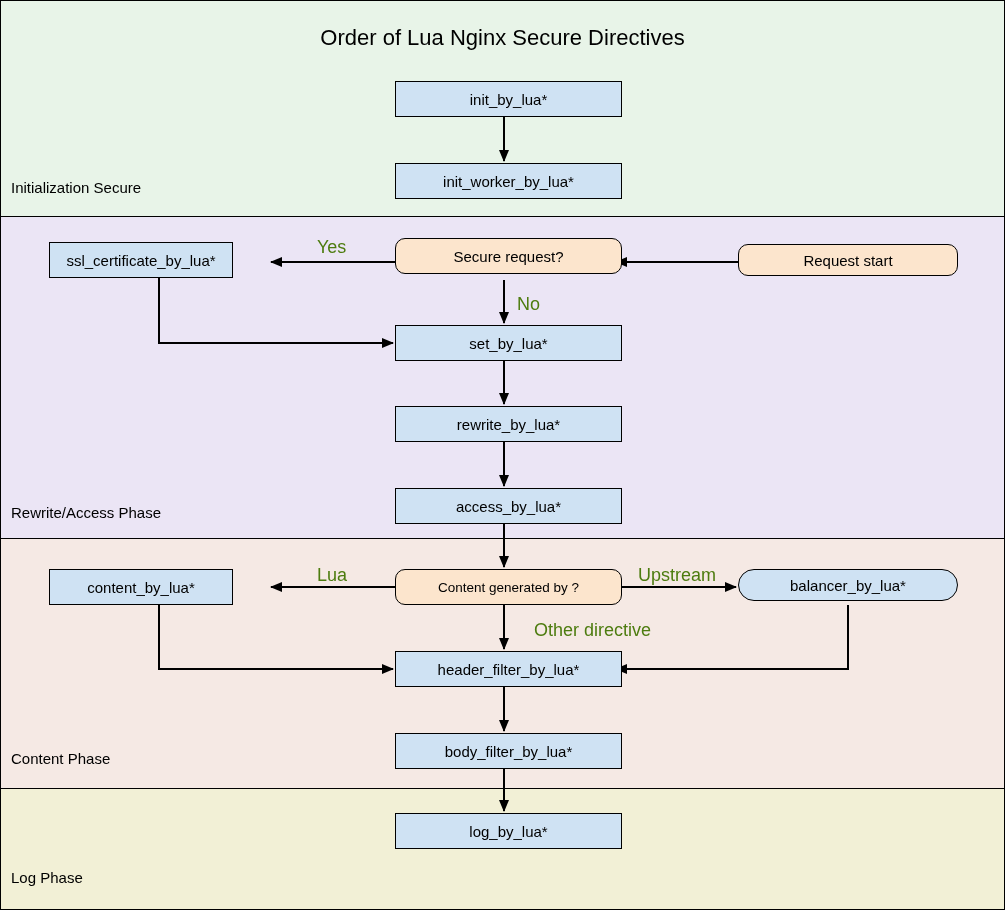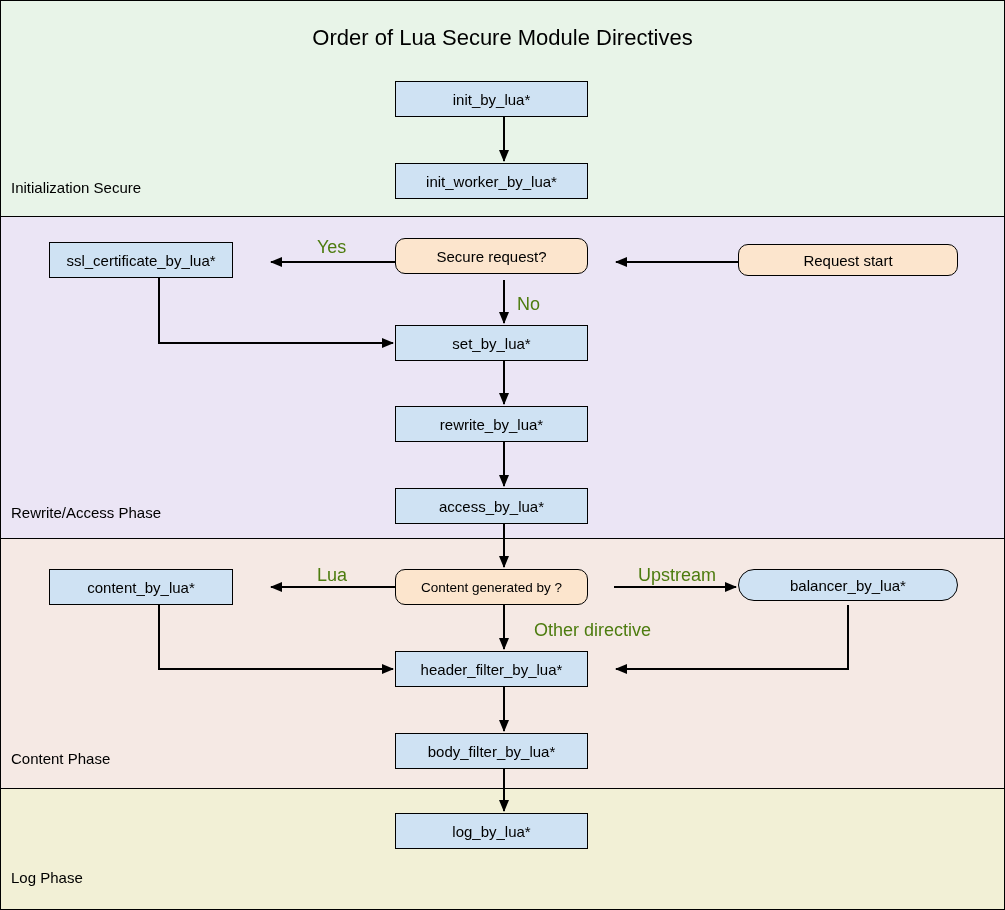--- a/index.html
+++ b/index.html
@@ -81,21 +81,21 @@
     white-space: nowrap;
   }
   .directive { background: var(--directive-fill); }
   .event {
     background: var(--event-fill);
     border-radius: 10px;
   }
   .small-text { font-size: 13.5px; }
 
   
-  .col-mid   { left: 394px; width: 193px; height: 36px; text-align: center; }
+  .col-mid   { left: 394px; width: 227px; height: 36px; text-align: center; }
   .col-left  { left: 48px;  width: 184px; height: 36px; }
   .col-right { left: 737px; width: 220px; height: 32px; }
 
   #node-init            { top: 80px;  }
   #node-init-worker     { top: 162px; }
   #node-ssl-certificate { top: 241px; }
   #node-secure-request  { top: 237px; }
   #node-request-start   { top: 243px; }
   #node-set             { top: 324px; }
   #node-rewrite         { top: 405px; }
@@ -123,21 +123,21 @@
 </head>
 <body>
 
 <div id="diagram">
 
   <div class="band" id="band-init"></div>
   <div class="band" id="band-rewrite"></div>
   <div class="band" id="band-content"></div>
   <div class="band" id="band-log"></div>
 
-  <div class="title">Order of Lua Secure Module Directives</div>
+  <div class="title">Order of Lua Nginx Secure Directives</div>
 
   <div class="phase-label" id="phase-label-init">Initialization Secure</div>
   <div class="phase-label" id="phase-label-rewrite">Rewrite/Access Phase</div>
   <div class="phase-label" id="phase-label-content">Content Phase</div>
   <div class="phase-label" id="phase-label-log">Log Phase</div>
 
   <svg id="edges" viewBox="0 0 1005 910">
     <defs>
       <marker id="arrow" markerUnits="userSpaceOnUse" markerWidth="14" markerHeight="12" refX="12" refY="6" orient="auto">
         <path d="M1,1 L13,6 L1,11 Z" fill="#000"></path>

